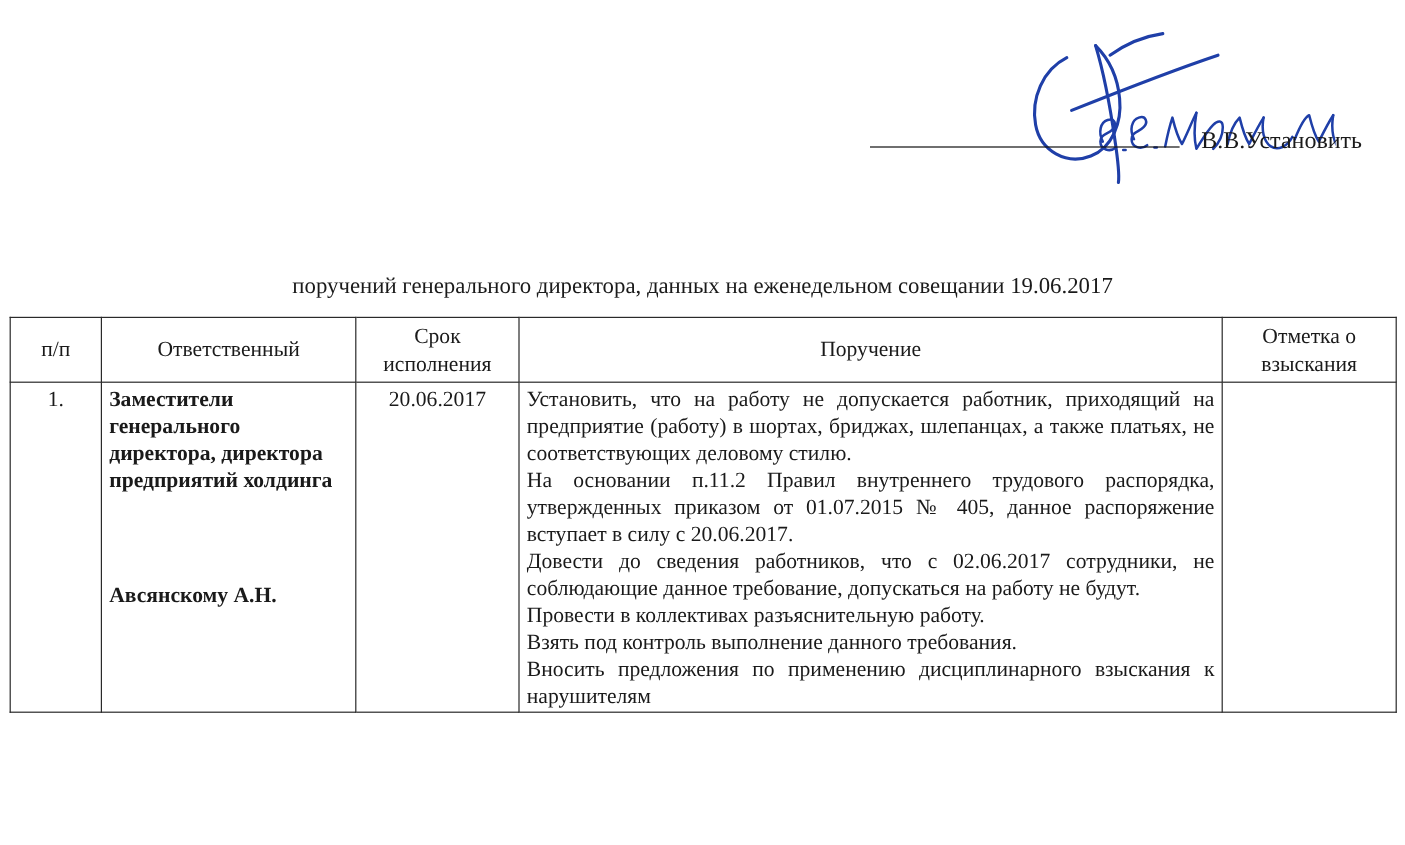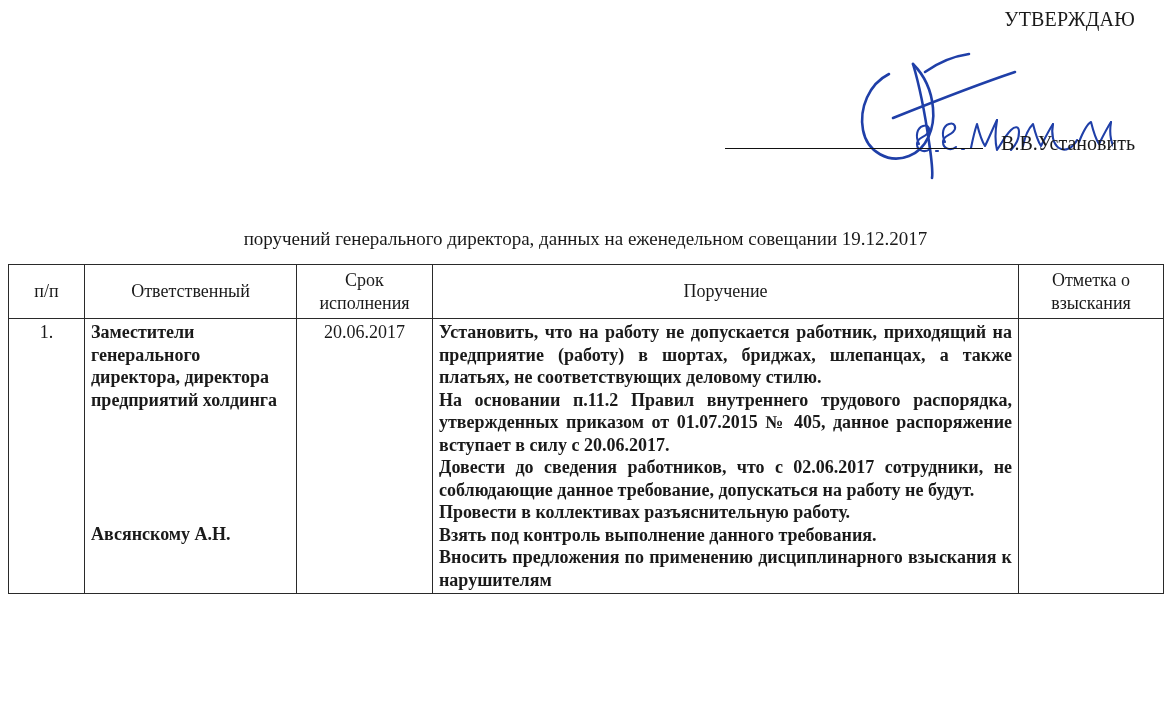--- a/index.html
+++ b/index.html
@@ -133,35 +133,33 @@
     padding-right: 8px;
     padding-top: 4px;
   }
   td.task p {
     margin: 0;
     text-align: justify;
   }
   td.task p.last-left {
     text-align: justify;
     text-align-last: left;
-    font-weight: bold;
   }
   .resp-second {
-    margin-top: 112px;
+    margin-top: 74px;
     font-family: Liberation Serif, serif;
   }
   .mark { }
 </style>
 </head>
 <body>
 
 <div class="page">
 
   <div class="approval">
-    <div class="line1">УТВЕРЖДАЮ</div>
 
     <div class="sign-area">
       <svg class="signature-svg" width="420" height="170" viewBox="0 0 420 170">
         <g fill="none" stroke="#1f3fa8" stroke-width="2.6" stroke-linecap="round" stroke-linejoin="round">
 
           <path d="M196 62 C176 72 166 96 170 118 C174 140 196 152 216 144 C234 137 242 116 240 96 C238 74 228 60 220 52"></path>
           <path d="M220 52 C226 72 232 102 236 130 C239 150 240 160 239 166"></path>
           <path d="M232 60 C246 50 262 44 276 42"></path>
 
           <path d="M200 106 C240 90 286 72 322 60"></path>
@@ -178,21 +176,21 @@
           <path d="M360 112 C358 122 360 132 366 136 C372 140 380 136 384 128"></path>
           <path d="M386 130 C390 120 394 112 398 110 C400 118 402 126 406 132 C410 124 414 116 418 110"></path>
           <path d="M418 110 C416 122 418 134 424 138"></path>
         </g>
       </svg>
       <div class="sign-rule"></div>
       <div class="sign-name">В.В.Установить</div>
     </div>
   </div>
 
-  <div class="doc-subtitle">поручений генерального директора, данных на еженедельном совещании 19.12.2017</div>
+  <div class="doc-subtitle">поручений генерального директора, данных на еженедельном совещании 19.06.2017</div>
 
   <div class="tbl-wrap">
     <table class="doc">
       <colgroup>
         <col class="c-num">
           <col class="c-resp">
           <col class="c-term">
           <col class="c-task">
           <col class="c-mark">
       </colgroup>

